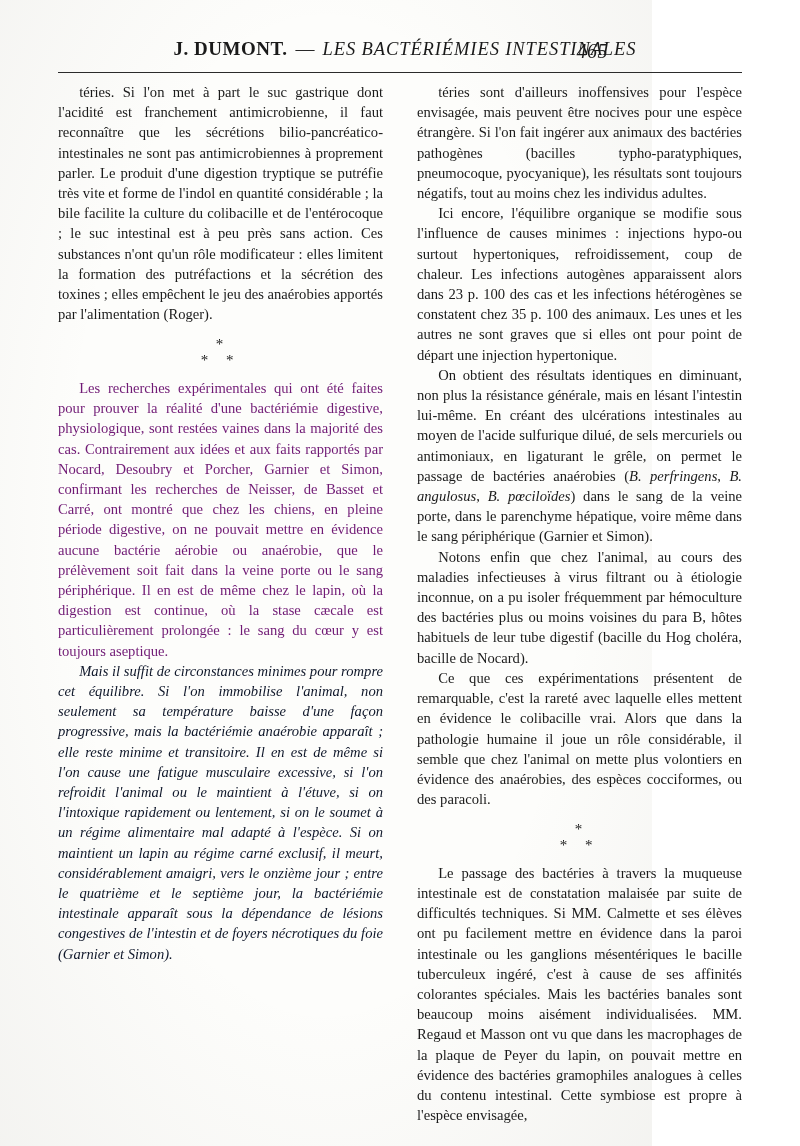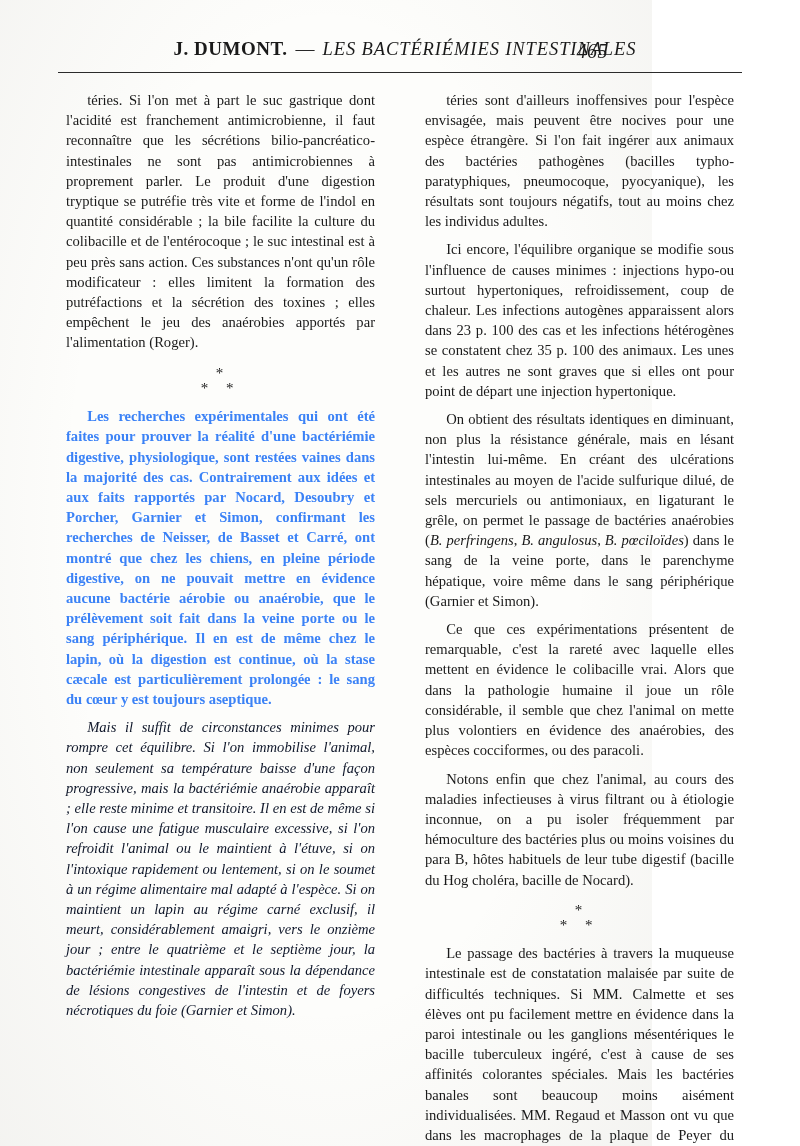--- a/index.html
+++ b/index.html
@@ -91,36 +91,36 @@
   }
   .col {
     width: 325px;
     font-size: 14.6px;
     line-height: 1.385;
     text-align: justify;
     text-justify: inter-word;
     hyphens: manual;
   }
   .col p {
-    margin: 8px;
+    margin: 0;
     text-indent: 1.45em;
   }
   .sep {
     text-align: center;
     margin: 13px 0 9px 0;
     font-size: 15px;
     line-height: 1.05;
     letter-spacing: 2px;
   }
   .sep .star-top { display: block; }
   .sep .star-bot { display: block; letter-spacing: 7px; }
   em { }
 
   
-  .faded { color: #3b82f6; font-weight: bold; }
+  .faded { color: #701a75; }
   .faded2 { color: #0f172a; font-style: italic; }
 </style>
 </head>
 <body>
 
 <div class="page">
   <div class="paper-tone"></div>
 
   <div class="header">
     <div class="header-inner">
@@ -141,22 +141,22 @@
         <span class="star-bot">* *</span>
       </div>
       <p class="faded">Les recherches expérimentales qui ont été faites pour prouver la réalité d'une bactériémie digestive, physiologique, sont restées vaines dans la majorité des cas. Contrairement aux idées et aux faits rapportés par Nocard, Desoubry et Porcher, Garnier et Simon, confirmant les recherches de Neisser, de Basset et Carré, ont montré que chez les chiens, en pleine période digestive, on ne pouvait mettre en évidence aucune bactérie aérobie ou anaérobie, que le prélèvement soit fait dans la veine porte ou le sang périphérique. Il en est de même chez le lapin, où la digestion est continue, où la stase cæcale est particulièrement prolongée : le sang du cœur y est toujours aseptique.</p>
       <p class="faded2">Mais il suffit de circonstances minimes pour rompre cet équilibre. Si l'on immobilise l'animal, non seulement sa température baisse d'une façon progressive, mais la bactériémie anaérobie apparaît ; elle reste minime et transitoire. Il en est de même si l'on cause une fatigue musculaire excessive, si l'on refroidit l'animal ou le maintient à l'étuve, si on l'intoxique rapidement ou lentement, si on le soumet à un régime alimentaire mal adapté à l'espèce. Si on maintient un lapin au régime carné exclusif, il meurt, considérablement amaigri, vers le onzième jour ; entre le quatrième et le septième jour, la bactériémie intestinale apparaît sous la dépendance de lésions congestives de l'intestin et de foyers nécrotiques du foie (Garnier et Simon).</p>
     </div>
 
     <div class="col">
       <p>téries sont d'ailleurs inoffensives pour l'espèce envisagée, mais peuvent être nocives pour une espèce étrangère. Si l'on fait ingérer aux animaux des bactéries pathogènes (bacilles typho-paratyphiques, pneumocoque, pyocyanique), les résultats sont toujours négatifs, tout au moins chez les individus adultes.</p>
       <p>Ici encore, l'équilibre organique se modifie sous l'influence de causes minimes : injections hypo-ou surtout hypertoniques, refroidissement, coup de chaleur. Les infections autogènes apparaissent alors dans 23 p. 100 des cas et les infections hétérogènes se constatent chez 35 p. 100 des animaux. Les unes et les autres ne sont graves que si elles ont pour point de départ une injection hypertonique.</p>
       <p>On obtient des résultats identiques en diminuant, non plus la résistance générale, mais en lésant l'intestin lui-même. En créant des ulcérations intestinales au moyen de l'acide sulfurique dilué, de sels mercuriels ou antimoniaux, en ligaturant le grêle, on permet le passage de bactéries anaérobies (<em>B. perfringens</em>, <em>B. angulosus</em>, <em>B. pœciloïdes</em>) dans le sang de la veine porte, dans le parenchyme hépatique, voire même dans le sang périphérique (Garnier et Simon).</p>
+      <p>Notons enfin que chez l'animal, au cours des maladies infectieuses à virus filtrant ou à étiologie inconnue, on a pu isoler fréquemment par hémoculture des bactéries plus ou moins voisines du para B, hôtes habituels de leur tube digestif (bacille du Hog choléra, bacille de Nocard).</p>
       <p>Ce que ces expérimentations présentent de remarquable, c'est la rareté avec laquelle elles mettent en évidence le colibacille vrai. Alors que dans la pathologie humaine il joue un rôle considérable, il semble que chez l'animal on mette plus volontiers en évidence des anaérobies, des espèces cocciformes, ou des paracoli.</p>
-      <p>Notons enfin que chez l'animal, au cours des maladies infectieuses à virus filtrant ou à étiologie inconnue, on a pu isoler fréquemment par hémoculture des bactéries plus ou moins voisines du para B, hôtes habituels de leur tube digestif (bacille du Hog choléra, bacille de Nocard).</p>
       <div class="sep">
         <span class="star-top">*</span>
         <span class="star-bot">* *</span>
       </div>
       <p>Le passage des bactéries à travers la muqueuse intestinale est de constatation malaisée par suite de difficultés techniques. Si MM. Calmette et ses élèves ont pu facilement mettre en évidence dans la paroi intestinale ou les ganglions mésentériques le bacille tuberculeux ingéré, c'est à cause de ses affinités colorantes spéciales. Mais les bactéries banales sont beaucoup moins aisément individualisées. MM. Regaud et Masson ont vu que dans les macrophages de la plaque de Peyer du lapin, on pouvait mettre en évidence des bactéries gramophiles analogues à celles du contenu intestinal. Cette symbiose est propre à l'espèce envisagée,</p>
     </div>
 
   </div>
 </div>
 

